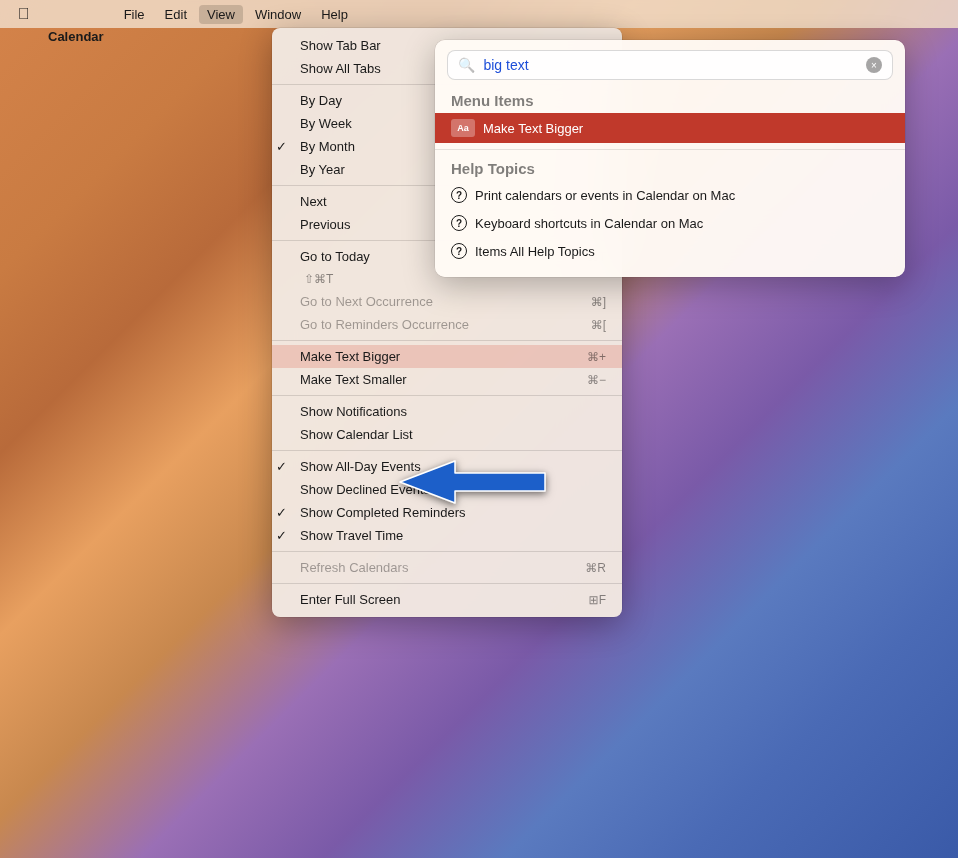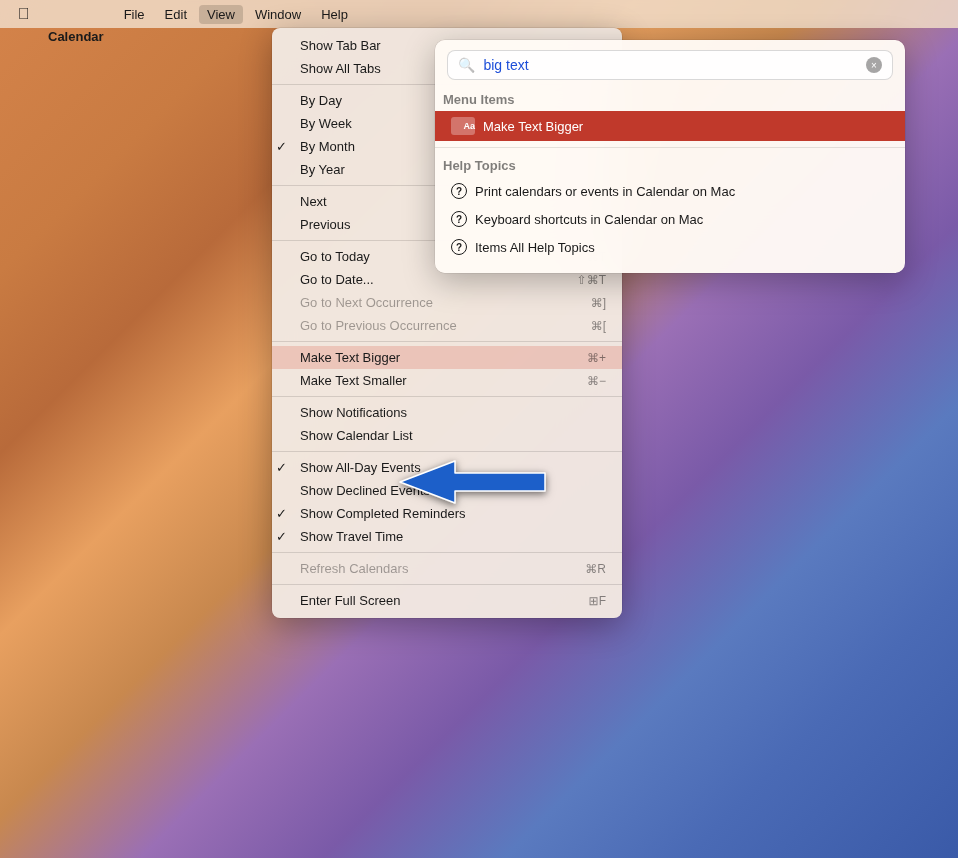--- a/index.html
+++ b/index.html
@@ -172,22 +172,22 @@
       border-radius: 50%;
       display: flex;
       align-items: center;
       justify-content: center;
       color: white;
       font-size: 10px;
       cursor: pointer;
     }
 
     .help-section-label {
-      padding: 4px 16px 4px 8px;
-      font-size: 13px;
+      padding: 4px 16px 4px 16px;
+      font-size: 15px;
       font-weight: 600;
       color: rgba(0,0,0,0.5);
       text-transform: none;
     }
 
     .help-menu-item {
       display: flex;
       align-items: center;
       gap: 8px;
       padding: 6px 16px;
@@ -202,21 +202,21 @@
       border-radius: 0;
     }
 
     .help-menu-item .help-item-icon {
       width: 24px;
       height: 18px;
       border-radius: 3px;
       background: #c0392b;
       display: flex;
       align-items: center;
-      justify-content: flex-end;
+      justify-content: center;
       color: white;
       font-size: 10px;
       flex-shrink: 0;
     }
 
     .help-menu-item.selected .help-item-icon {
       background: rgba(255,255,255,0.3);
     }
 
     .help-circle-icon {
@@ -309,31 +309,30 @@
     <span class="shortcut">⌘◀</span>
   </div>
   <div class="menu-divider"></div>
 
   <div class="menu-item">
     <span class="label">Go to Today</span>
     <span class="shortcut">⌘T</span>
   </div>
 
   <div class="menu-item">
-    <span class="label">Go to Date...</span>
     <span class="shortcut">⇧⌘T</span>
   </div>
 
   <div class="menu-item disabled">
     <span class="label">Go to Next Occurrence</span>
     <span class="shortcut">⌘]</span>
   </div>
 
   <div class="menu-item disabled">
-    <span class="label">Go to Previous Occurrence</span>
+    <span class="label">Go to Reminders Occurrence</span>
     <span class="shortcut">⌘[</span>
   </div>
   <div class="menu-divider"></div>
 
   <div class="menu-item highlighted">
     <span class="label">Make Text Bigger</span>
     <span class="shortcut">⌘+</span>
   </div>
 
   <div class="menu-item">

